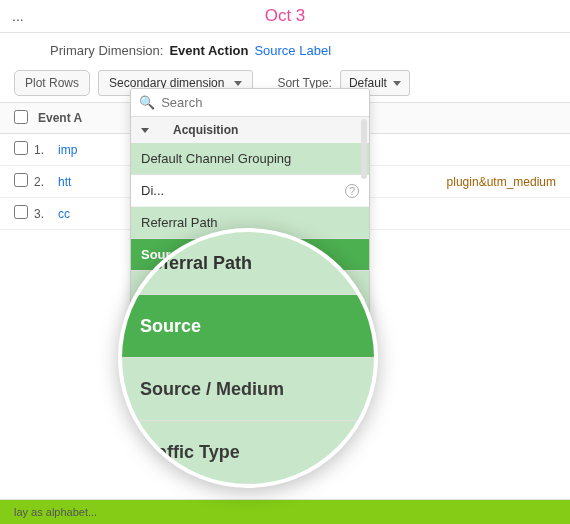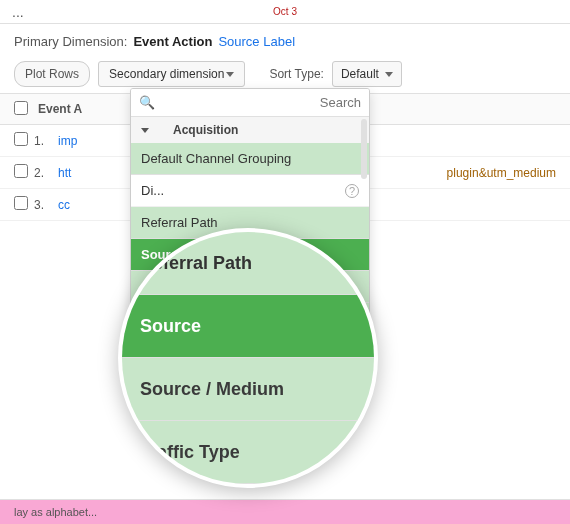--- a/index.html
+++ b/index.html
@@ -22,31 +22,32 @@
       border-bottom: 1px solid #e0e0e0;
       position: relative;
     }
     .top-bar-dots {
       position: absolute;
       left: 12px;
       font-size: 14px;
       color: #555;
     }
     .top-bar-title {
-      font-size: 10px;
-      color: #b91c1c;
+      font-size: 17px;
+      color: #ec4899;
     }
 
     
     .primary-row {
       display: flex;
       align-items: center;
       padding: 10px 14px 8px;
       gap: 6px;
       flex-wrap: wrap;
+      margin-left: 36px;
     }
     .primary-label {
       color: #555;
       font-size: 13px;
     }
     .primary-link {
       color: #1a73e8;
       font-size: 13px;
       cursor: pointer;
       text-decoration: none;
@@ -61,37 +62,37 @@
     .toolbar-row {
       display: flex;
       align-items: center;
       padding: 4px 14px 6px;
       gap: 8px;
       position: relative;
     }
     .plot-rows-btn {
       border: 1px solid #ccc;
       background: #f8f8f8;
-      border-radius: 11px;
+      border-radius: 5px;
       padding: 5px 10px;
       font-size: 12px;
       color: #555;
       cursor: pointer;
     }
     .secondary-dim-btn {
       border: 1px solid #ccc;
       background: #f8f8f8;
       border-radius: 3px;
       padding: 5px 10px;
       font-size: 12px;
       color: #333;
       cursor: pointer;
       display: flex;
       align-items: center;
-      gap: 0;
+      gap: 8px;
     }
     .sort-type-label {
       font-size: 12px;
       color: #555;
       margin-left: 16px;
     }
     .sort-type-select {
       border: 1px solid #ccc;
       background: #f8f8f8;
       border-radius: 3px;
@@ -159,21 +160,20 @@
       color: #999;
       margin-right: 6px;
       font-size: 13px;
     }
     .search-input {
       border: none;
       outline: none;
       font-size: 13px;
       flex: 1;
       color: #333;
-      text-align: right;
     }
     .dropdown-section-header {
       display: flex;
       align-items: center;
       padding: 6px 10px;
       background: #f5f5f5;
       font-size: 12px;
       font-weight: bold;
       color: #444;
       gap: 20px;
@@ -253,21 +253,21 @@
     }
 
     
     .bottom-bar {
       position: absolute;
       bottom: 0;
       left: 0;
       right: 0;
       border-top: 1px solid #e0e0e0;
       padding: 6px 14px;
-      background: #f9a8d4;
+      background: #84cc16;
       font-size: 11px;
       color: #555;
       display: flex;
       align-items: center;
     }
 
     .chevron-down {
       display: inline-block;
       width: 0;
       height: 0;

